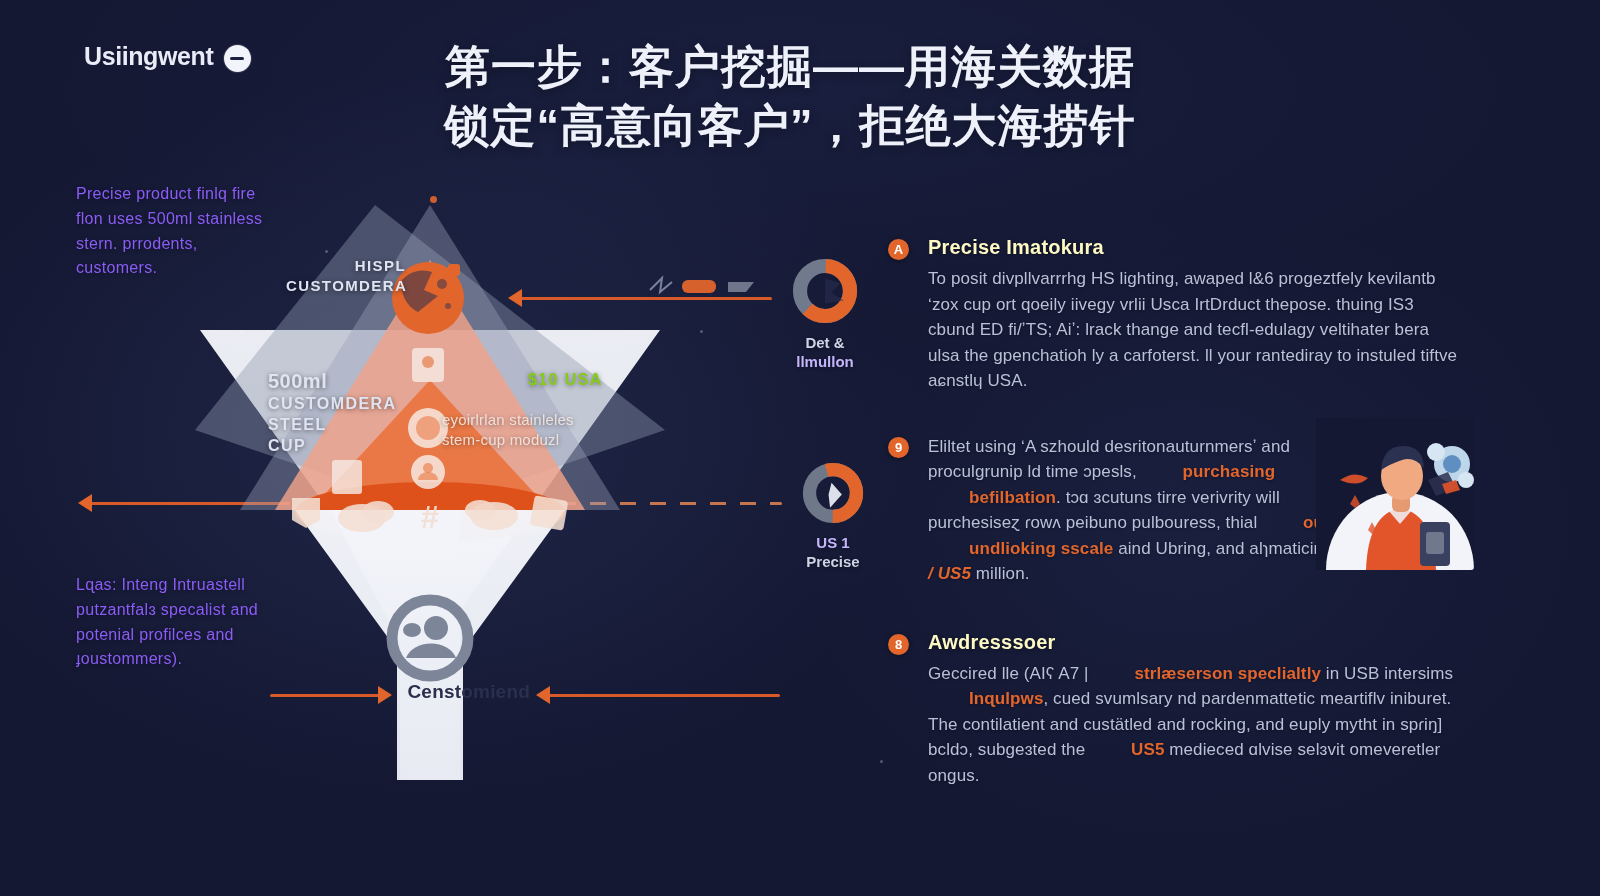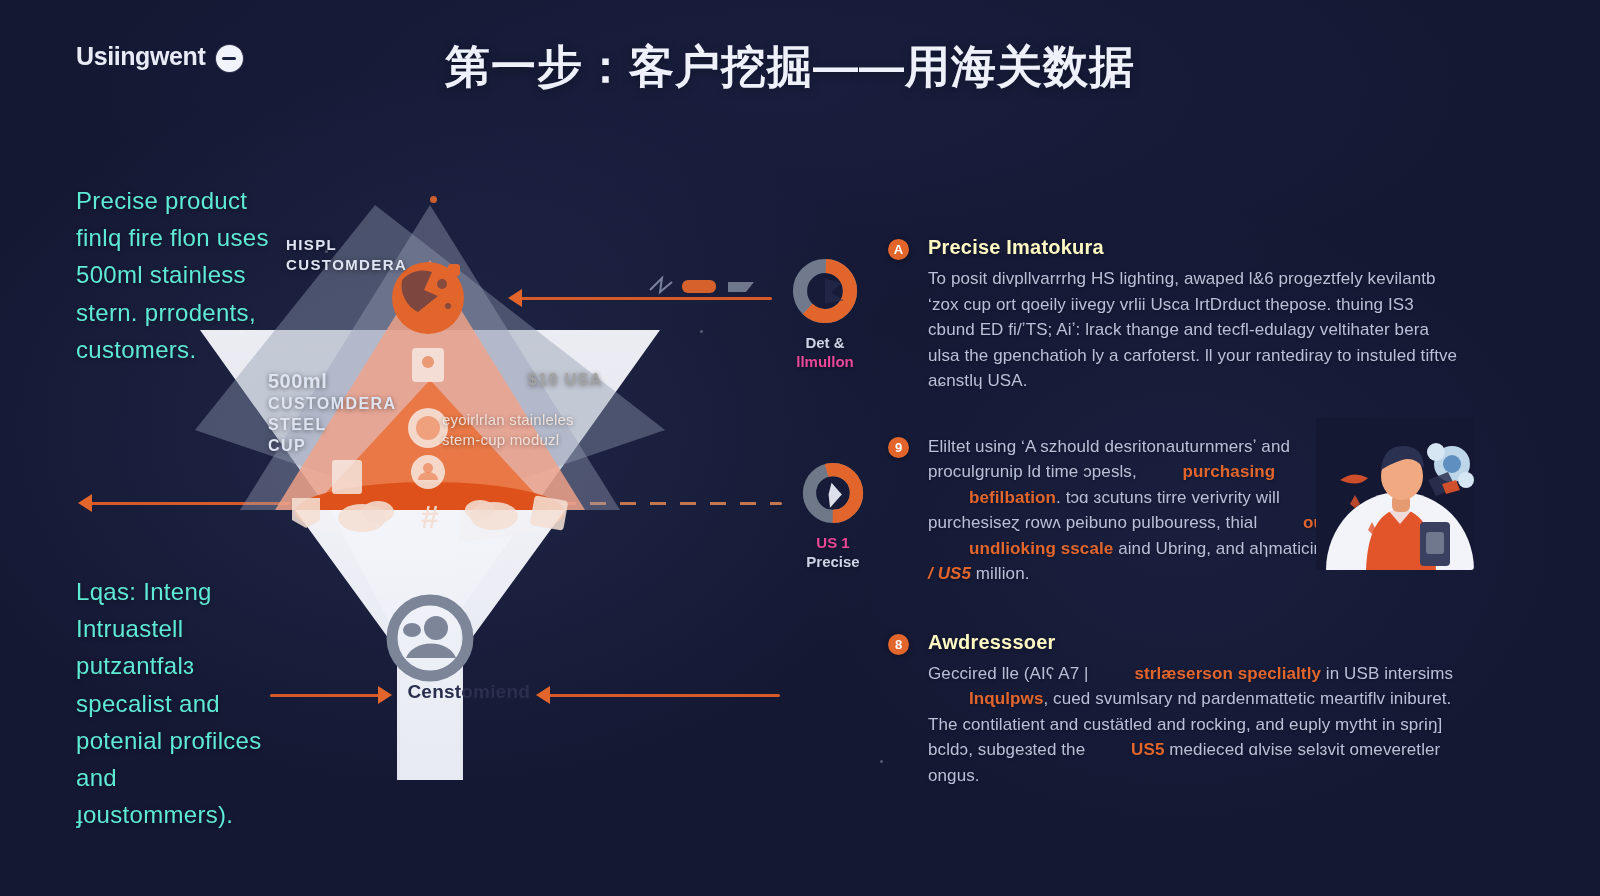--- a/index.html
+++ b/index.html
@@ -17,21 +17,21 @@
     position:absolute;inset:0;
     background:
       radial-gradient(ellipse 700px 500px at 430px 430px, rgba(60,72,120,.30), rgba(20,24,51,0) 72%),
       radial-gradient(ellipse 520px 420px at 1180px 520px, rgba(45,56,100,.22), rgba(20,24,51,0) 75%),
       radial-gradient(ellipse 900px 300px at 780px 90px, rgba(34,42,82,.35), rgba(20,24,51,0) 80%);
     pointer-events:none;
   }
   .speck{position:absolute;border-radius:50%;background:#e8ecf8;opacity:.30;}
 
   
-  .logo{position:absolute;left:76px;top:41px;display:flex;align-items:center;gap:14px;}
+  .logo{position:absolute;left:84px;top:41px;display:flex;align-items:center;gap:14px;}
   .logo-text{
     color:#e9ecf7;font-size:25px;font-weight:700;letter-spacing:-.4px;
   }
   .logo-mark{
     width:27px;height:27px;border-radius:50%;background:#f2f4fb;
     position:relative;margin-left:-3px;margin-top:4px;
     box-shadow:0 0 0 1px rgba(255,255,255,.12);
   }
   .logo-mark::after{
     content:"";position:absolute;left:6px;top:12px;width:14px;height:3px;
@@ -46,57 +46,57 @@
   .headline{
     position:absolute;left:380px;top:38px;width:820px;
     text-align:center;color:#eef1fa;
     font-size:45px;line-height:1.30;font-weight:600;letter-spacing:1px;
     text-shadow:0 2px 10px rgba(0,0,0,.35);
   }
   .headline .l2{display:block;}
 
   
   .left-copy{
-    position:absolute;color:#5eead4;
-    font-size:24px;line-height:1.55;letter-spacing:.3px;
+    position:absolute;color:#8b5cf6;
+    font-size:16px;line-height:1.55;letter-spacing:.3px;
     text-shadow:0 1px 4px rgba(0,0,0,.35);
     width:200px;
   }
   #left-copy-top{left:76px;top:182px;}
   #left-copy-bottom{left:76px;top:573px;}
 
   
   .funnel{position:absolute;left:180px;top:180px;width:500px;height:600px;}
   .funnel svg{display:block;}
   .funnel-label{
     position:absolute;color:#dfe4f2;font-weight:700;
     letter-spacing:1.4px;text-shadow:0 1px 5px rgba(0,0,0,.5);
     line-height:1.30;
   }
-  #funnel-top-label{left:106px;top:55px;font-size:15px;width:120px;}
+  #funnel-top-label{left:106px;top:76px;font-size:15px;text-align:right;width:120px;}
   #funnel-left-label{left:88px;top:188px;font-size:16px;width:120px;}
   #funnel-left-label .big{font-size:20px;letter-spacing:.5px;}
-  #funnel-right-label{left:316px;top:190px;font-size:16px;color:#a3a3a3;padding-left:32px;}
+  #funnel-right-label{left:316px;top:190px;font-size:16px;color:#84cc16;padding-left:32px;}
   #funnel-mid-right-label{
     left:262px;top:230px;font-size:15px;font-weight:400;letter-spacing:.2px;
     color:#f2e4de;width:140px;opacity:.92;
   }
   #funnel-bottom-label{
     left:150px;top:500px;width:200px;text-align:right;font-size:19px;
     font-weight:600;color:#2a2f4e;letter-spacing:.2px;text-shadow:none;
   }
 
   
   .stat{position:absolute;width:130px;text-align:center;}
   .stat .donut{margin:0 auto;}
   .stat .cap{
     margin-top:6px;color:#cdd4e6;font-size:15px;line-height:1.25;
     font-weight:600;text-shadow:0 1px 4px rgba(0,0,0,.4);
   }
-  .stat .cap .hl{color:#ec4899;}
+  .stat .cap .hl{color:#c4b5fd;}
   #stat-1{left:760px;top:258px;}
   #stat-2{left:768px;top:462px;}
   #stat-3{left:762px;top:642px;}
 
   
   .conn{position:absolute;height:3px;background:#d85a28;border-radius:2px;}
   .conn.dashed{
     background:repeating-linear-gradient(to right,#c6764f 0 16px,transparent 16px 30px);
     height:3px;
   }
@@ -148,20 +148,21 @@
   <div class="speck" style="left:880px;top:760px;width:3px;height:3px;"></div>
   <div class="speck" style="left:240px;top:330px;width:4px;height:4px;background:#e2652c;opacity:.6;"></div>
 
   <div class="logo">
     <span class="logo-text">Usiingwent</span>
     <span class="logo-mark"></span>
   </div>
 
   <div class="headline">
     <span>第一步：客户挖掘——用海关数据</span>
+    <span class="l2">锁定“高意向客户”，拒绝大海捞针</span>
   </div>
 
   <div class="left-copy" id="left-copy-top">Precise product finlq fire flon uses 500ml stainless stern. prrodents, customers.</div>
 
   <div class="left-copy" id="left-copy-bottom">Lɋas: Inteng Intruastell putzantfalɜ specalist and potenial profilces and ɟoustommers).</div>
 
   <div class="conn" style="left:520px;top:297px;width:252px;"></div>
   <div class="arrow-l" style="left:508px;top:289px;"></div>
 
   <div class="conn dashed" style="left:560px;top:502px;width:222px;"></div>

